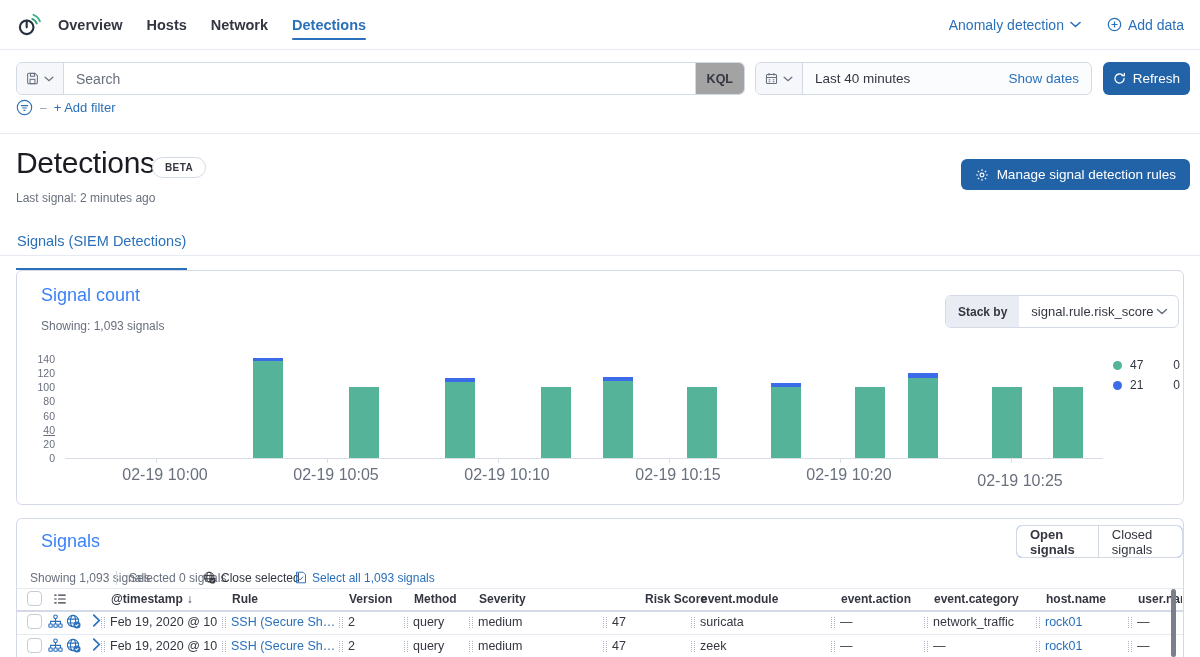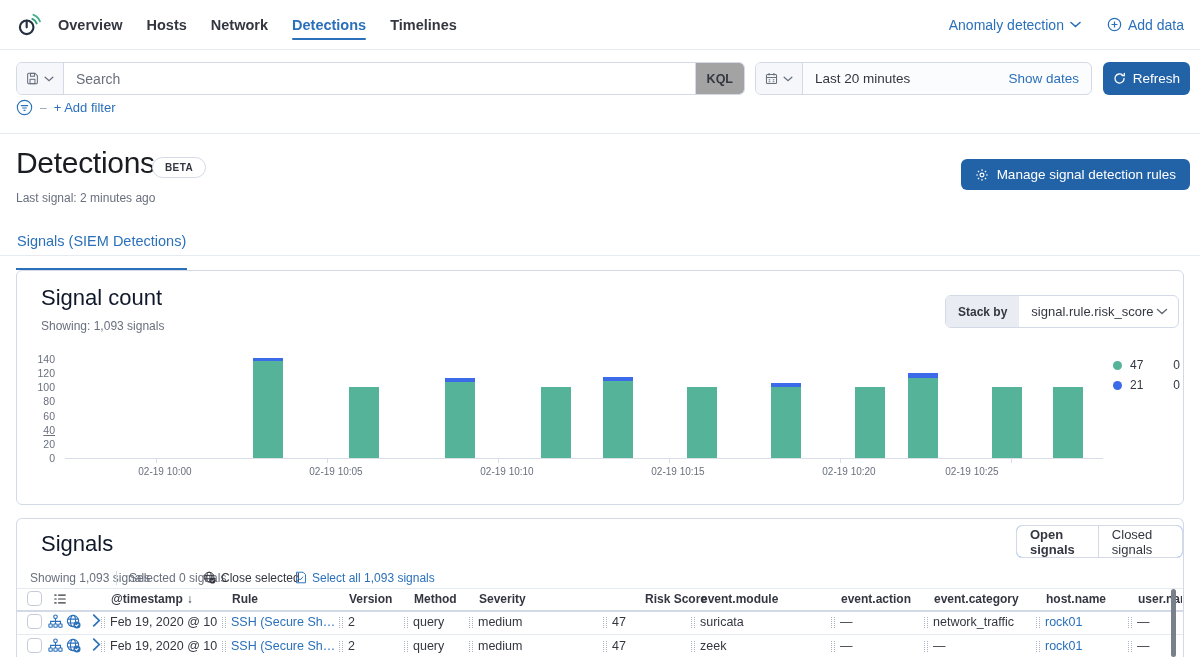--- a/index.html
+++ b/index.html
@@ -46,34 +46,34 @@
     display:flex;align-items:center;gap:8px;padding:0 14px;font-size:13.5px;cursor:pointer;}
   
   .tabs{left:16px;top:227px;display:flex;gap:21px;}
   .tab{font-size:14.5px;color:#343741;padding:6px 1px 19px 1px;cursor:pointer;border-bottom:2px solid transparent;}
   .tab.active{color:#2a70ba;border-bottom-color:#2a70ba;}
   .tabs-line{left:0;top:255px;right:0;height:1px;background:#e6ebf2;}
   
   .panel{border:1px solid #d3dae6;border-radius:6px;background:#fff;box-sizing:border-box;}
   .panel-chart{left:16px;top:270px;width:1168px;height:235px;}
   .panel-signals{left:16px;top:518px;width:1168px;height:139px;border-radius:6px 6px 0 0;border-bottom:none;}
-  .panel-title{font-size:22px;color:#0f172a;}
+  .panel-title{font-size:18px;color:#3b82f6;}
   .muted{color:#69707d;}
   
   .stackby{left:928px;top:24px;width:234px;height:33px;}
   .stackby-label{height:100%;display:flex;align-items:center;padding:0 12px;background:#e9edf3;
     font-size:12px;font-weight:bold;color:#343741;}
   .stackby-value{font-size:13px;color:#343741;padding-left:12px;}
   .stackby .chev{margin-left:auto;margin-right:10px;}
   
   .chartbox{left:0;top:74px;right:0;height:150px;}
   .axis-line{position:absolute;left:48px;width:1038px;top:113px;height:1px;background:#d9dee8;}
   .ylab{position:absolute;width:30px;text-align:right;font-size:10.5px;color:#69707d;}
   .xtick{position:absolute;top:113px;width:1px;height:5px;background:#d9dee8;}
-  .xlab{position:absolute;top:121px;font-size:10px;color:#69707d;transform:translateX(-50%);white-space:nowrap;padding-left:18px;}
+  .xlab{position:absolute;top:121px;font-size:16px;color:#69707d;transform:translateX(-50%);white-space:nowrap;padding-left:18px;}
   .barseg{position:absolute;}
   .legend{position:absolute;left:1096px;top:10px;}
   .legend-row{display:flex;align-items:center;height:20px;cursor:pointer;}
   .legend-dot{width:9px;height:9px;border-radius:50%;margin-right:8px;}
   .legend-label{font-size:12px;color:#343741;width:22px;}
   .legend-value{font-size:12px;color:#343741;width:18px;text-align:right;margin-left:10px;}
   
   .toggle-group{left:999px;top:6px;height:31px;display:flex;align-items:stretch;border:1px solid #d3dae6;border-radius:6px;overflow:hidden;background:#3b82f6;}
   .toggle-seg{display:flex;align-items:center;padding:0 13px;font-size:13px;cursor:pointer;background:#fff;}
   .toggle-seg.sel{font-weight:bold;}
@@ -104,21 +104,20 @@
       <path d="M11.5 9.4 L11.5 16.5" stroke="#253040" stroke-width="2.3"></path>
       <path d="M17.5 7.5 a8 8 0 0 1 4.8 4.8" stroke="#2f9e74" stroke-width="2"></path>
       <path d="M18.8 3 a12.5 12.5 0 0 1 7 7" stroke="#43b08a" stroke-width="2"></path>
     </svg>
   </span>
   <span class="nav-items">
       <span class="nav-item">Overview</span>
       <span class="nav-item">Hosts</span>
       <span class="nav-item">Network</span>
       <span class="nav-item active">Detections</span>
-      <span class="nav-item">Timelines</span>
     </span>
   <span class="nav-right">
     <span class="nav-link">
       <span>Anomaly detection</span>
       <span class="ic">
         <svg width="11" height="7" viewBox="0 0 11 7">
             <path d="M1 1.5 L5.5 5.5 L10 1.5" stroke="#2a70ba" stroke-width="1.6" fill="none" stroke-linecap="round"></path>
           </svg>
       </span>
     </span>
@@ -161,21 +160,21 @@
         <path d="M5 1.2v3.2M11 1.2v3.2M1.8 6.8h12.4"></path>
         <path d="M4.5 9.6h2M9.5 9.6h2M4.5 12h2M9.5 12h2" stroke-width="1.2"></path>
       </svg>
     </span>
     <span class="ic">
       <svg width="10" height="6" viewBox="0 0 11 7">
           <path d="M1 1.5 L5.5 5.5 L10 1.5" stroke="#69707d" stroke-width="1.5" fill="none" stroke-linecap="round"></path>
         </svg>
     </span>
   </span>
-  <span class="date-text">Last 20 minutes</span>
+  <span class="date-text">Last 40 minutes</span>
   <span class="show-dates">Show dates</span>
 </div>
 
 <div class="refresh-btn abs">
   <span class="ic">
     <svg width="13" height="13" viewBox="0 0 16 16" fill="none" stroke="#fff" stroke-width="1.6" stroke-linecap="round">
       <path d="M13.6 8 a5.6 5.6 0 1 1 -1.7 -4"></path>
         <path d="M13.9 1.6 v2.8 h-2.8"></path>
     </svg>
   </span>
@@ -250,21 +249,21 @@
       <div class="xlab" style="left: 139px;">02-19 10:00</div>
       <div class="xtick" style="left: 310px;"></div>
       <div class="xlab" style="left: 310px;">02-19 10:05</div>
       <div class="xtick" style="left: 481px;"></div>
       <div class="xlab" style="left: 481px;">02-19 10:10</div>
       <div class="xtick" style="left: 652px;"></div>
       <div class="xlab" style="left: 652px;">02-19 10:15</div>
       <div class="xtick" style="left: 823px;"></div>
       <div class="xlab" style="left: 823px;">02-19 10:20</div>
       <div class="xtick" style="left: 994px;"></div>
-      <div class="xlab" style="left: 946px;">02-19 10:25</div>
+      <div class="xlab" style="left: 994px; margin-top: 6px;">02-19 10:25</div>
       <div class="barseg" style="left: 236px; width: 30px; bottom: 37px; height: 97px; background: rgb(84, 179, 153);"></div>
       <div class="barseg" style="left: 236px; width: 30px; bottom: 134px; height: 3px; background: rgb(59, 107, 232);"></div>
       <div class="barseg" style="left: 332px; width: 30px; bottom: 37px; height: 71px; background: rgb(84, 179, 153);"></div>
       <div class="barseg" style="left: 428px; width: 30px; bottom: 37px; height: 76px; background: rgb(84, 179, 153);"></div>
       <div class="barseg" style="left: 428px; width: 30px; bottom: 113px; height: 4px; background: rgb(59, 107, 232);"></div>
       <div class="barseg" style="left: 524px; width: 30px; bottom: 37px; height: 71px; background: rgb(84, 179, 153);"></div>
       <div class="barseg" style="left: 586px; width: 30px; bottom: 37px; height: 77px; background: rgb(84, 179, 153);"></div>
       <div class="barseg" style="left: 586px; width: 30px; bottom: 114px; height: 4px; background: rgb(59, 107, 232);"></div>
       <div class="barseg" style="left: 670px; width: 30px; bottom: 37px; height: 71px; background: rgb(84, 179, 153);"></div>
       <div class="barseg" style="left: 754px; width: 30px; bottom: 37px; height: 71px; background: rgb(84, 179, 153);"></div>

